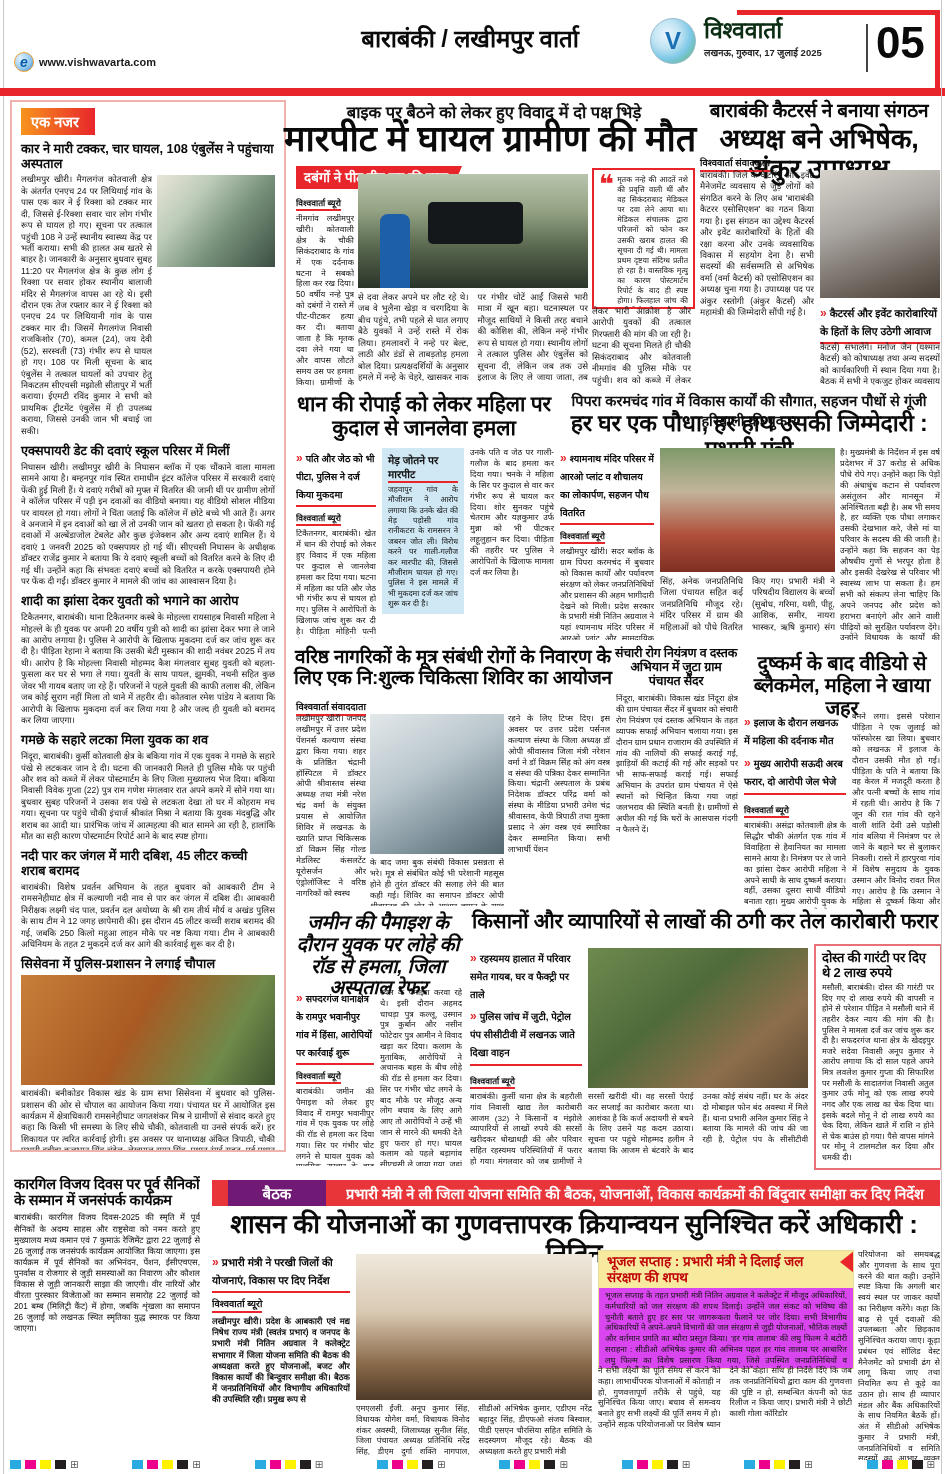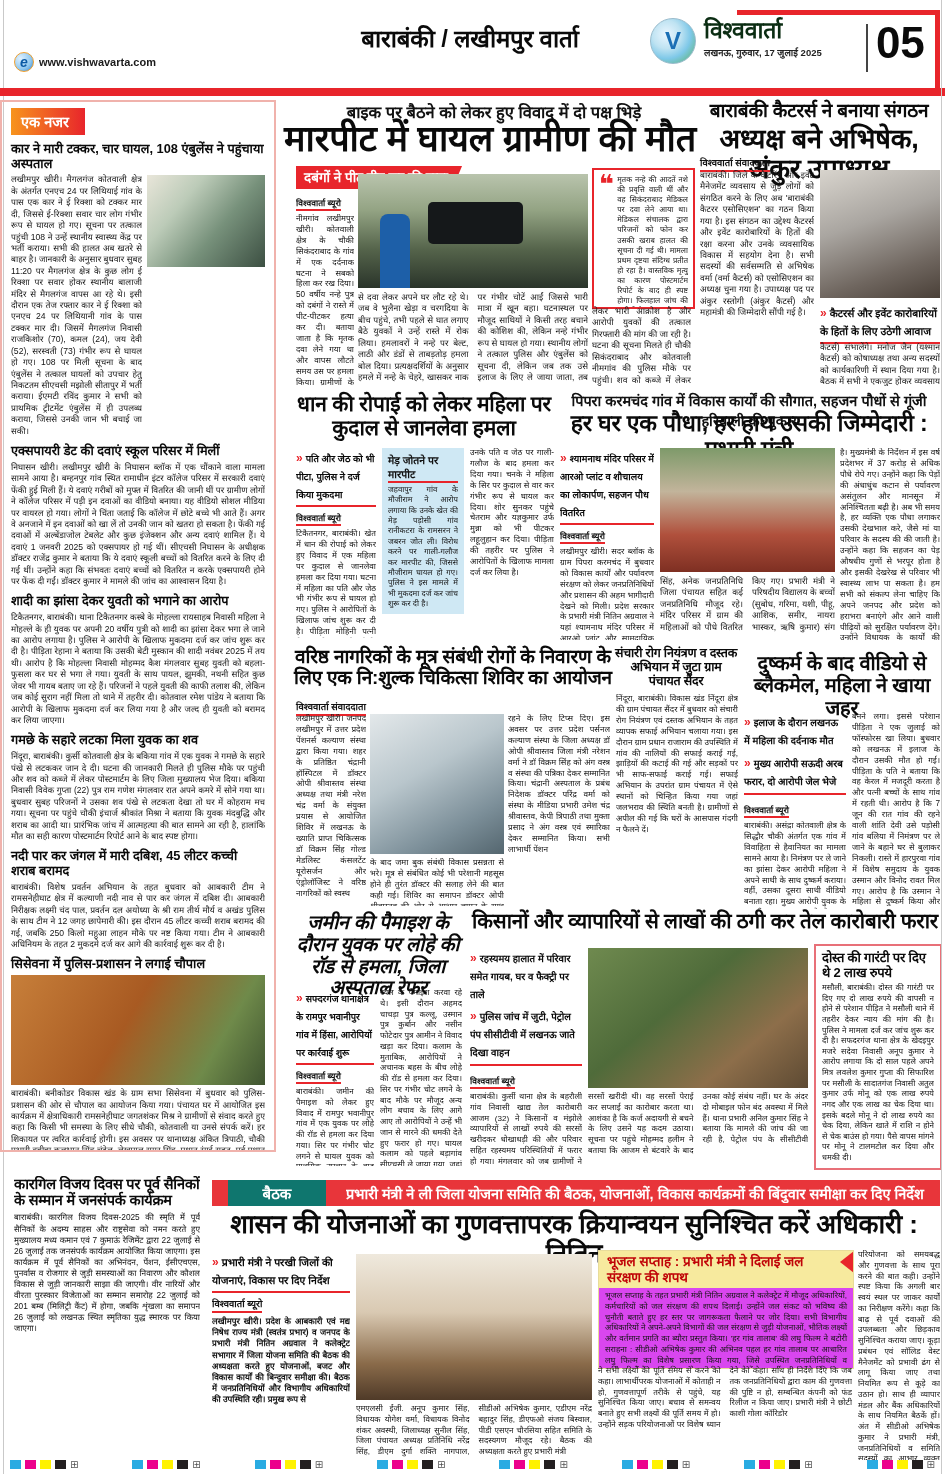--- a/index.html
+++ b/index.html
@@ -37,21 +37,21 @@
   .yltitle::after{content:"";position:absolute;right:-1px;top:0;border-top:11px solid transparent;
            border-bottom:11px solid transparent;border-right:14px solid #e8252b;}
   .gbox{border:2px solid #e87078;padding:5px 6px;}
   .onetab{display:inline-block;background:linear-gradient(90deg,#f7941d,#e8252b);color:#fff;
           font-weight:bold;font-size:14.5px;padding:3px 16px 4px 10px;}
   .itm-t{font-weight:bold;font-size:12.8px;line-height:1.15;margin:7px 0 3px;color:#0a0a0a;}
   .cbar{display:flex;gap:4px;align-items:center;}
   .sq{width:11px;height:9px;display:inline-block;}
   .sq-c{background:#29abe2;} .sq-m{background:#ec008c;} .sq-y{background:#fff200;} .sq-k{background:#231f20;}
   .reg{font-size:10px;color:#555;line-height:9px;}
-  .chip{position:absolute;left:16px;top:0;bottom:0;width:98px;background:#0f766e;color:#fff;
+  .chip{position:absolute;left:16px;top:0;bottom:0;width:98px;background:#701a75;color:#fff;
         font-weight:bold;font-size:15px;display:flex;align-items:center;justify-content:center;}
   .strip{position:absolute;left:212px;top:1180px;width:728px;height:26px;background:#e8353a;}
   .striptext{position:absolute;left:134px;top:3px;right:6px;color:#fff;font-weight:bold;font-size:14.5px;
         white-space:nowrap;overflow:hidden;}
   .logo{width:44px;height:44px;border-radius:50%;background:radial-gradient(circle at 35% 35%,#eaf6ff 0%,#bfe3f2 35%,#7ec8e8 60%,#57b05a 100%);
         border:1px solid #9bc;display:flex;align-items:center;justify-content:center;color:#1b6fb5;font-weight:900;font-size:24px;}
   .eicon{width:18px;height:18px;border-radius:50%;background:radial-gradient(circle at 30% 30%,#dff1ff,#8fc7ef 60%,#2b7cc9);color:#0b5aa5;
         font-weight:900;font-style:italic;font-size:14px;display:inline-flex;align-items:center;justify-content:center;margin-right:5px;border:1px solid #f0a030;}
 </style>
 </head>
@@ -69,21 +69,21 @@
     <div class="logo">V</div>
     <div>
       <div class="hl" style="font-size:23px;color:#0b2d13;">विश्ववार्ता</div>
       <div class="b" style="font-size:9.5px;color:#222;margin-top:2px;">लखनऊ,  गुरुवार, 17 जुलाई 2025</div>
     </div>
   </div>
   <div class="abs" style="left:866px;top:24px;width:2px;height:48px;background:#444;"></div>
   <div class="abs hl" style="left:876px;top:18px;font-size:44px;">05</div>
   <div class="abs" style="left:0;top:88px;width:945px;height:8px;background:#e8252b;"></div>
 
-  <div class="abs" style="left:0;top:100px;width:276px;height:1052px;border:2px solid #f0b2ac;padding:6px 9px;box-sizing:border-box;overflow:hidden;">
+  <div class="abs" style="left:10px;top:100px;width:276px;height:1052px;border:2px solid #f0b2ac;padding:6px 9px;box-sizing:border-box;overflow:hidden;">
     <div class="onetab">एक नजर</div>
     <div>
       <div class="itm-t">कार ने मारी टक्कर, चार घायल, 108 एंबुलेंस ने पहुंचाया अस्पताल</div>
       <div class="ph ph-amb" style="float:right;width:118px;height:92px;margin:1px 0 3px 5px;"></div>
       <div class="bod">लखीमपुर खीरी। मैगलगंज कोतवाली क्षेत्र के अंतर्गत एनएच 24 पर लिथियाई गांव के पास एक कार ने ई रिक्शा को टक्कर मार दी, जिससे ई-रिक्शा सवार चार लोग गंभीर रूप से घायल हो गए। सूचना पर तत्काल पहुंची 108 ने उन्हें स्थानीय स्वास्थ्य केंद्र पर भर्ती कराया। सभी की हालत अब खतरे से बाहर है। जानकारी के अनुसार बुधवार सुबह 11:20 पर मैगलगंज क्षेत्र के कुछ लोग ई रिक्शा पर सवार होकर स्थानीय बालाजी मंदिर से मैगलगंज वापस आ रहे थे। इसी दौरान एक तेज रफ्तार कार ने ई रिक्शा को एनएच 24 पर लिथियानी गांव के पास टक्कर मार दी। जिसमें मैगलगंज निवासी राजकिशोर (70), कमल (24), जय देवी (52), सरस्वती (73) गंभीर रूप से घायल हो गए। 108 पर मिली सूचना के बाद एंबुलेंस ने तत्काल घायलों को उपचार हेतु निकटतम सीएचसी मझोली सीतापुर में भर्ती कराया। ईएमटी रविंद कुमार ने सभी को प्राथमिक ट्रीटमेंट एंबुलेंस में ही उपलब्ध कराया, जिससे उनकी जान भी बचाई जा सकी।</div>
     </div>
     <div>
       <div class="itm-t">एक्सपायरी डेट की दवाएं स्कूल परिसर में मिलीं</div>
       <div class="bod">निघासन खीरी। लखीमपुर खीरी के निघासन ब्लॉक में एक चौंकाने वाला मामला सामने आया है। बम्हनपुर गांव स्थित रामाधीन इंटर कॉलेज परिसर में सरकारी दवाएं फेंकी हुई मिली हैं। ये दवाएं गरीबों को मुफ्त में वितरित की जानी थीं पर ग्रामीण लोगों ने कॉलेज परिसर में पड़ी इन दवाओं का वीडियो बनाया। यह वीडियो सोशल मीडिया पर वायरल हो गया। लोगों ने चिंता जताई कि कॉलेज में छोटे बच्चे भी आते हैं। अगर वे अनजाने में इन दवाओं को खा लें तो उनकी जान को खतरा हो सकता है। फेंकी गई दवाओं में अल्बेंडाजोल टेबलेट और कुछ इंजेक्शन और अन्य दवाएं शामिल हैं। ये दवाएं 1 जनवरी 2025 को एक्सपायर हो गई थीं। सीएचसी निघासन के अधीक्षक डॉक्टर राजेंद्र कुमार ने बताया कि ये दवाएं स्कूली बच्चों को वितरित करने के लिए दी गई थीं। उन्होंने कहा कि संभवतः दवाएं बच्चों को वितरित न करके एक्सपायरी होने पर फेंक दी गईं। डॉक्टर कुमार ने मामले की जांच का आश्वासन दिया है।</div>
     </div>

